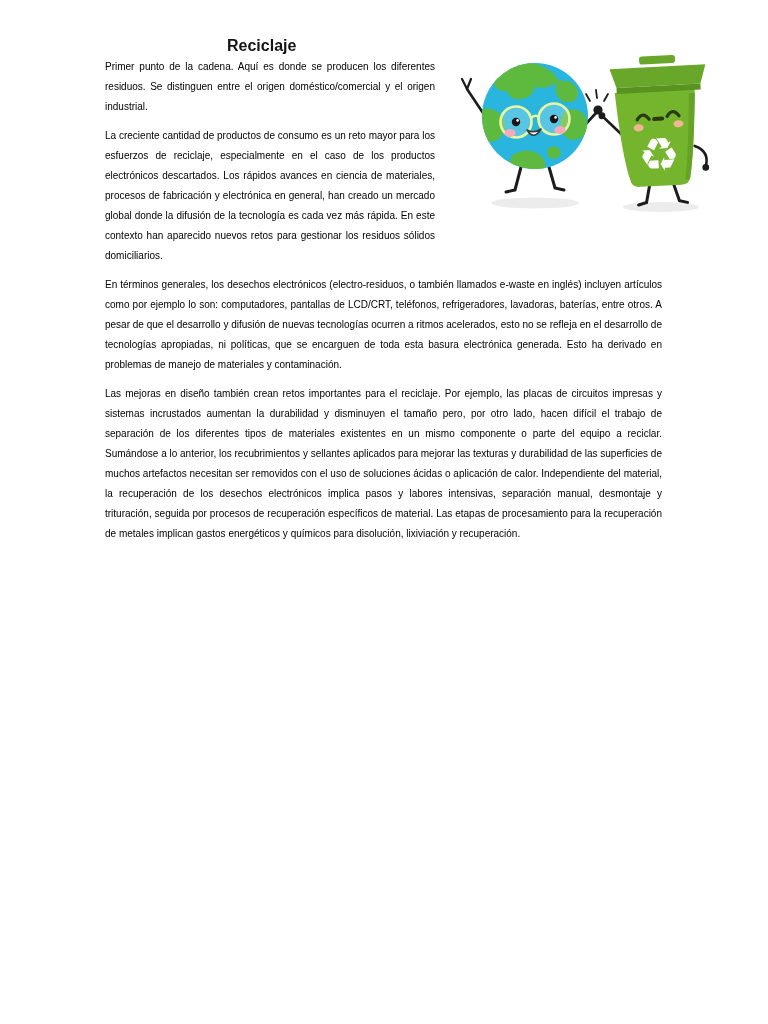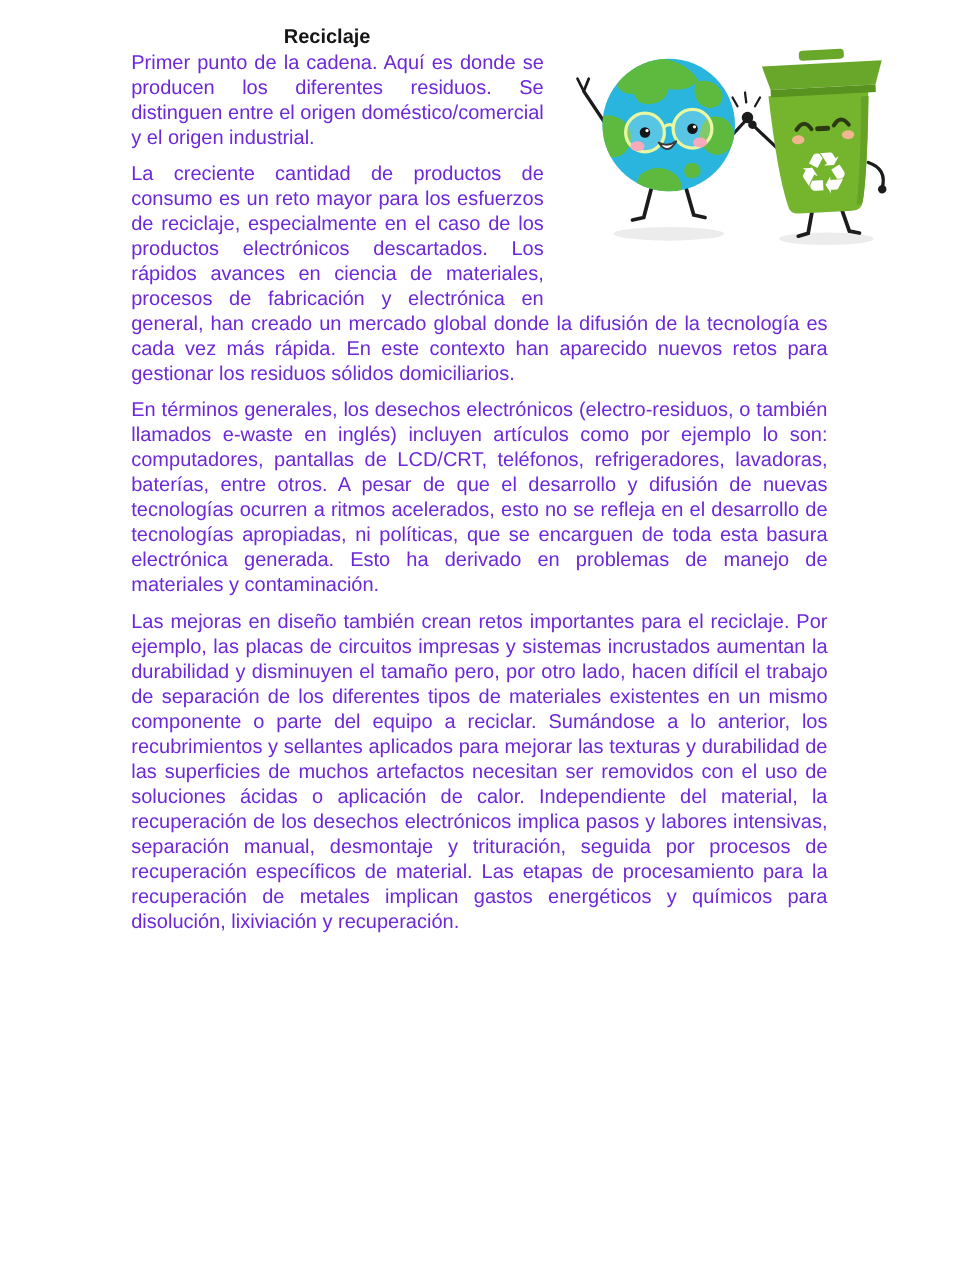--- a/index.html
+++ b/index.html
@@ -3,44 +3,44 @@
 <meta charset="utf-8">
 <style>
   html,body{margin:0;padding:0;background:#fff;}
   .page{
     position:relative;
     width:768px;height:1024px;
     background:#ffffff;
     font-family:"Liberation Sans","DejaVu Sans",sans-serif;
     overflow:hidden;
     box-sizing:border-box;
-    padding-top:19px;
+    padding-top:35px;
   }
   .content{
     margin-left:105px;
     width:557px;
   }
   h1.doc-title{
     font-size:16px;
     line-height:22px;
     font-weight:bold;
     color:#151515;
     margin:0 0 0 122px;
   }
   h2.section-heading{
     font-size:17.5px;
     line-height:23px;
     font-weight:bold;
     color:#151515;
     margin:9px 0 14px 0;
   }
   .body-text p{
-    font-size:16px;
+    font-size:10px;
     line-height:20px;
-    color:#6d28d9;
+    color:#000000;
     text-align:justify;
     margin:0 0 9px 0;
   }
   .figure-float{
     float:right;
     width:227px;
     height:205px;
     position:relative;
   }
   .figure-float svg{

